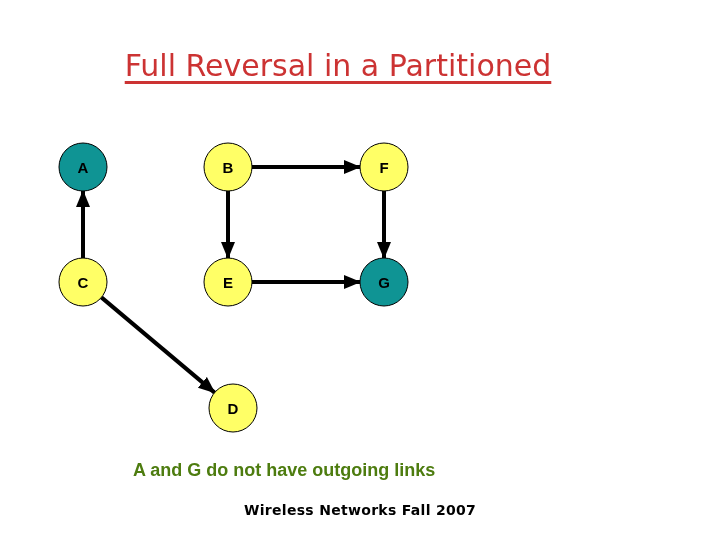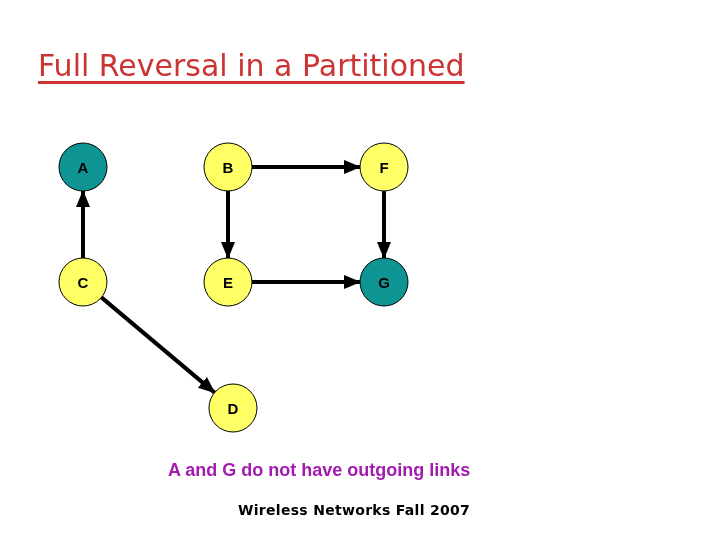--- a/index.html
+++ b/index.html
@@ -36,39 +36,38 @@
     font-size: 15px;
     font-weight: bold;
     fill: #000000;
   }
   .statement {
     position: absolute;
     left: 133px; top: 460px;
     font-family: "Liberation Sans", sans-serif;
     font-size: 18px;
     font-weight: bold;
-    color: #a21caf;
+    color: #4d7c0f;
     white-space: nowrap;
-    margin-left: 35px;
   }
   .footer {
     position: absolute;
-    left: 238px; top: 502px;
+    left: 244px; top: 502px;
     font-family: "DejaVu Sans", sans-serif;
     font-size: 14px;
     font-weight: bold;
     color: #000000;
     letter-spacing: 0.3px;
     white-space: nowrap;
   }
 </style>
 </head>
 <body>
 
-<h1 class="slide-title" style="color: rgb(204, 51, 51);">
+<h1 class="slide-title" style="color: rgb(204, 51, 51); text-align: center;">
   <span class="title-row"><span class="title-line">Full Reversal in a Partitioned</span></span>
 </h1>
 
 <svg id="diagram" class="diagram-svg" width="720" height="540" viewBox="0 0 720 540">
   <defs>
     <marker id="arrowhead" markerUnits="userSpaceOnUse" markerWidth="18" markerHeight="16" refX="16" refY="7" orient="auto">
       <path d="M0,0 L17,7 L0,14 Z" fill="#000000"></path>
     </marker>
   </defs>
   <g id="edge-layer">

